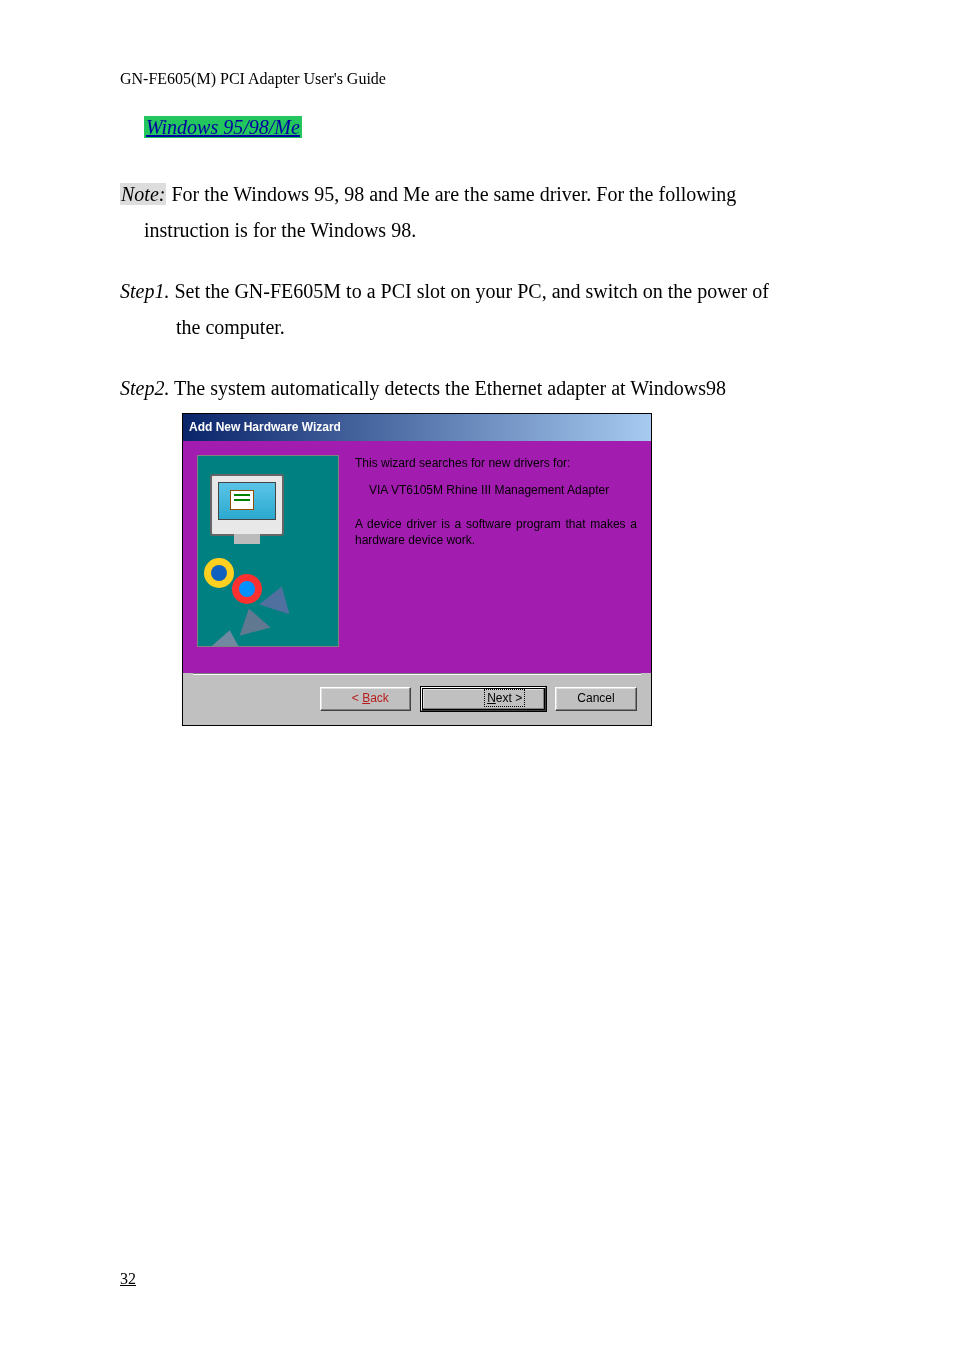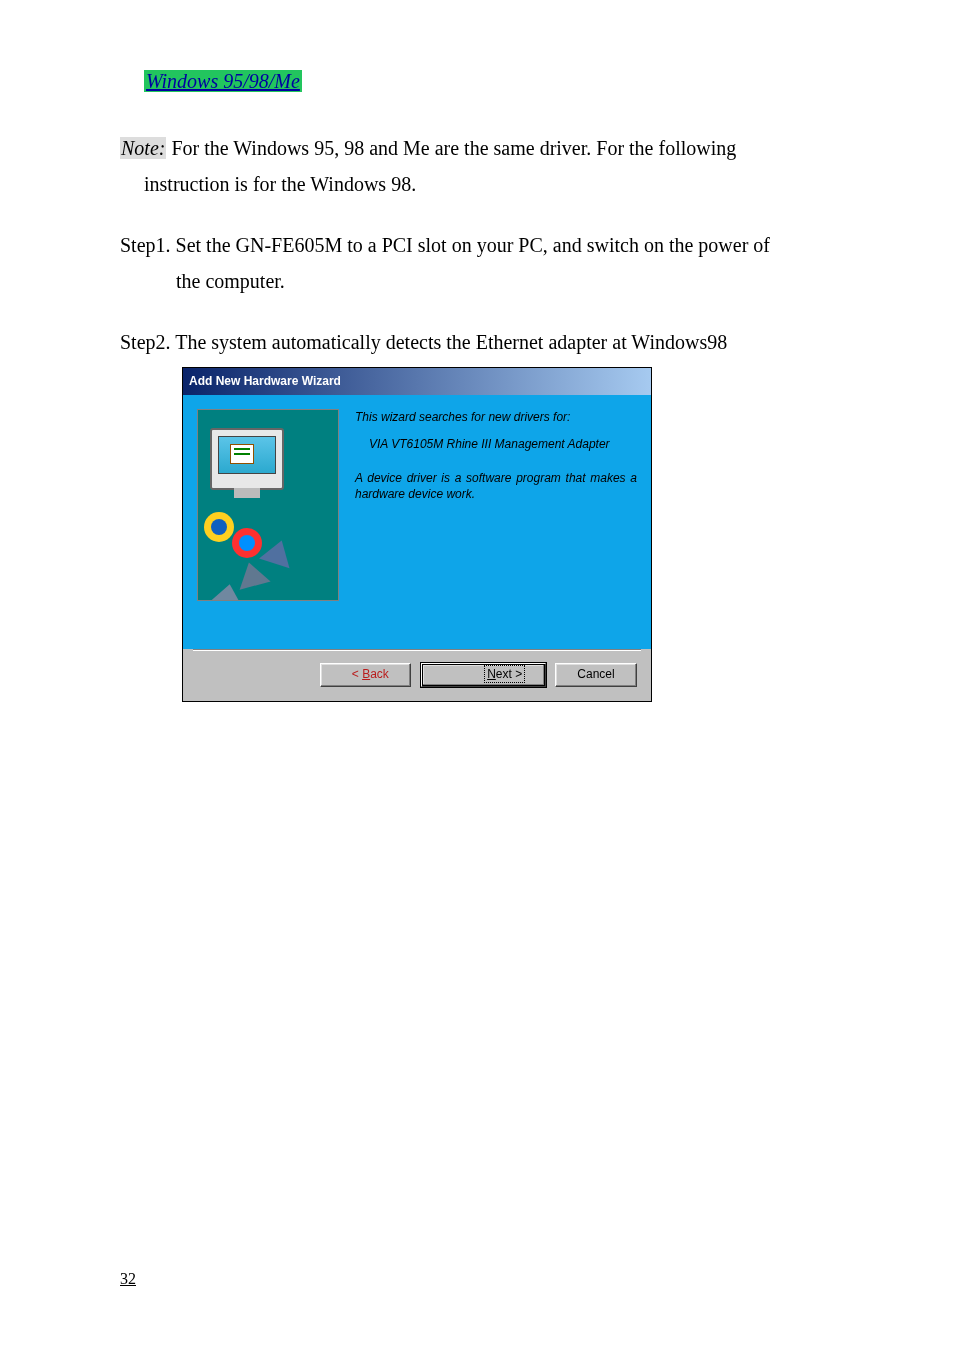--- a/index.html
+++ b/index.html
@@ -48,20 +48,21 @@
     display: block;
     margin-left: 24px;
   }
   .step-block {
     margin-top: 26px;
     font-size: 20px;
     line-height: 1.78;
     text-align: justify;
   }
   .step-label {
+    font-style: italic;
   }
   .step-body {
     margin-left: 56px;
   }
   .bold {
     font-weight: bold;
   }
   .nextgap {
     background: #ddd;
     display: inline-block;
@@ -81,23 +82,22 @@
   }
   .d-title {
     background: linear-gradient(to right,#0a246a,#a6caf0);
     color: #fff;
     font-weight: bold;
     padding: 3px 6px;
     font-size: 12px;
   }
   .d-body {
     display: flex;
-    padding: 14px 14px 48px 14px;
-    background:#0ea5e9;
-    font-style:italic;
+    padding: 14px 14px 26px 14px;
+    background:#a21caf;
   }
   .d-graphic {
     flex: 0 0 140px;
     height: 190px;
     background: #008080;
     border: 1px solid #808080;
     position: relative;
     overflow: hidden;
     margin-right: 16px;
   }
@@ -179,20 +179,21 @@
     bottom:63px;
     left:120px;
     font-size:16px;
     text-decoration:underline;
   }
 </style>
 </head>
 <body>
 
 <div class="page">
+  <div class="header-line">GN-FE605(M) PCI Adapter User's Guide</div>
 
   <div>
     <span class="section-link">Windows 95/98/Me</span>
   </div>
 
   <div class="note-block">
     <span class="note-label">Note:</span><span> For the Windows 95, 98 and Me are the same driver. For the following</span>
     <span class="note-body-indent">instruction is for the Windows 98.</span>
   </div>
 

